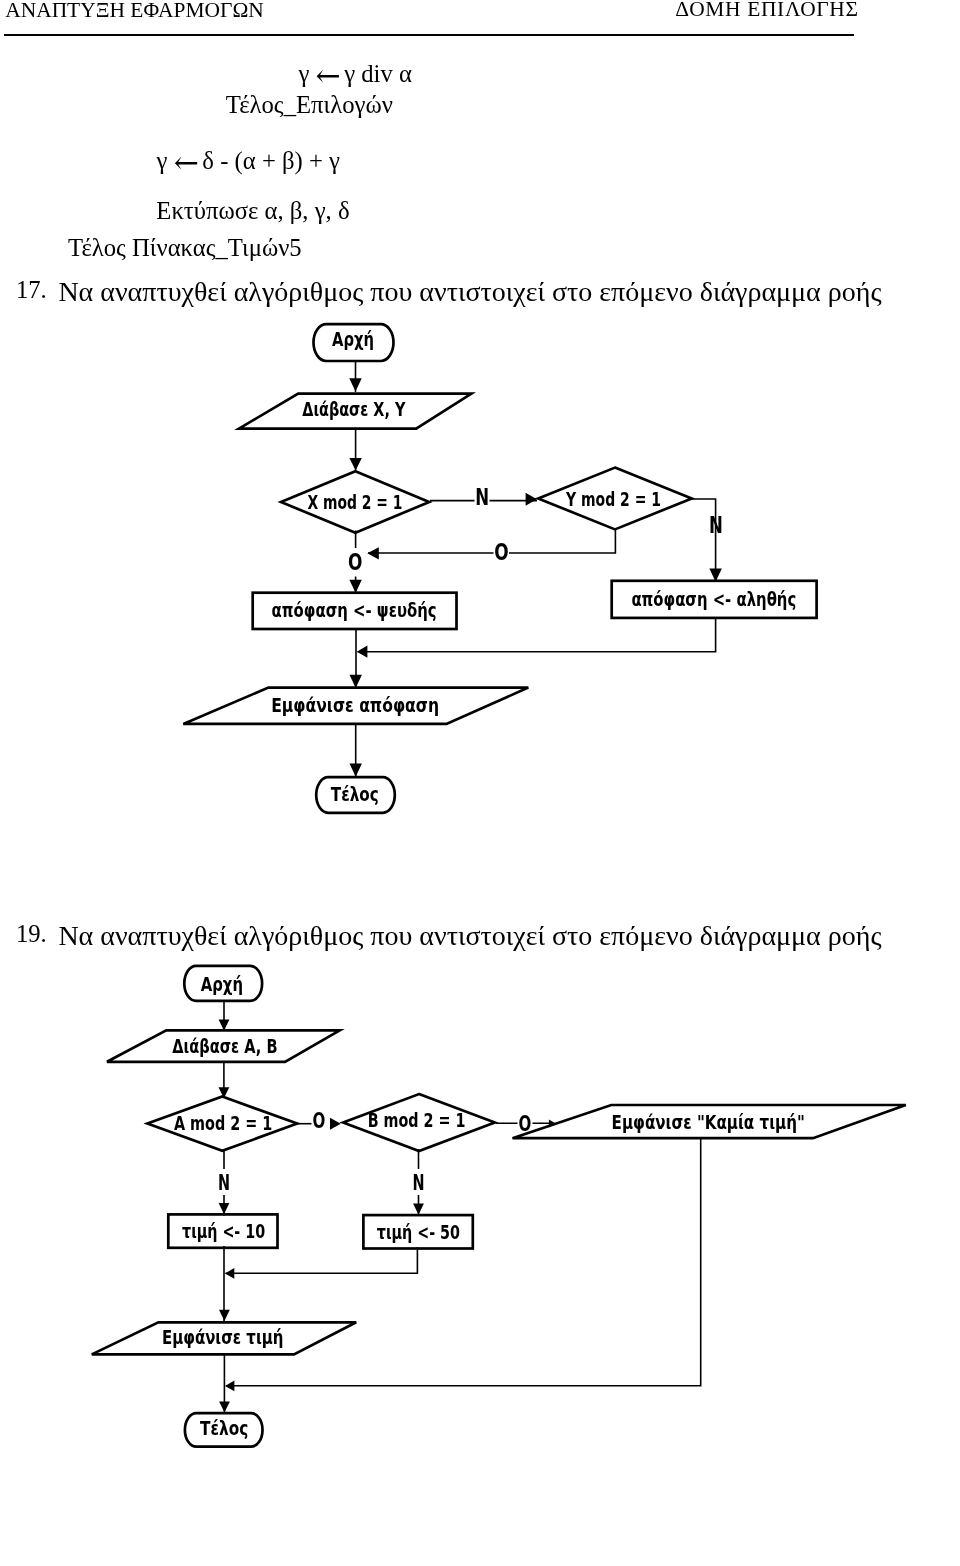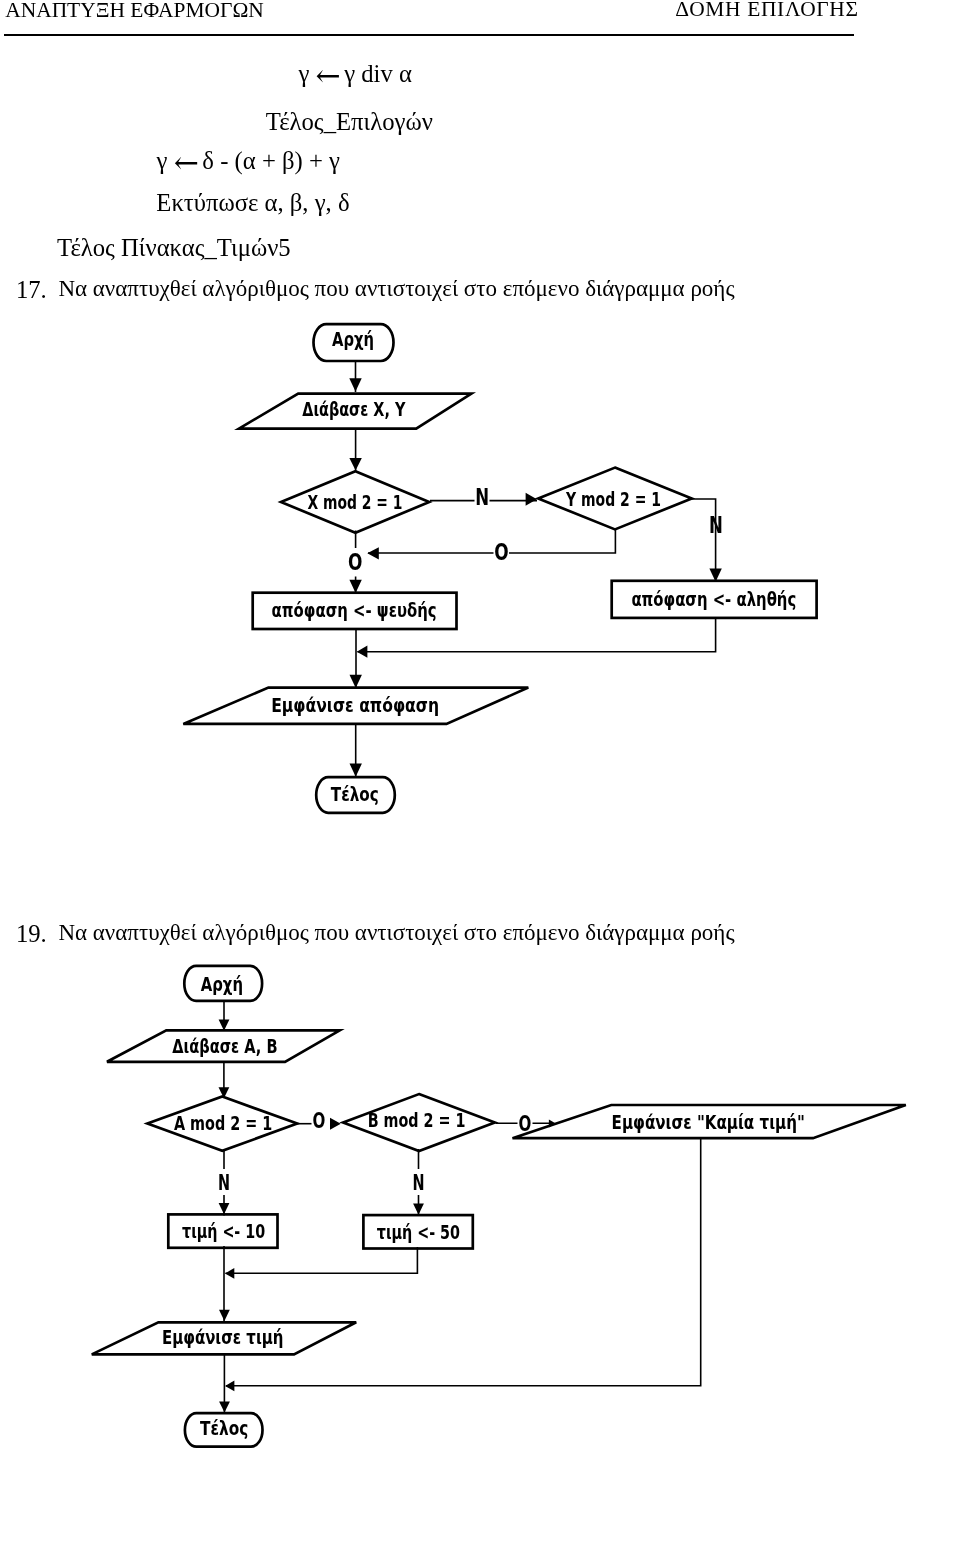--- a/index.html
+++ b/index.html
@@ -6,38 +6,38 @@
   html,body{margin:0;padding:0;}
   body{width:960px;height:1566px;background:#fff;font-family:"Liberation Serif",serif;color:#000;position:relative;overflow:hidden;}
   .pg{position:absolute;left:0;top:0;width:960px;height:1130px;}
   .abs{position:absolute;white-space:nowrap;}
   #hdr-left{transform:translateZ(0);left:5.2px;top:-2.5px;font-size:21.45px;}
   #hdr-right{transform:translateZ(0);left:675.2px;top:-3px;font-size:21.45px;letter-spacing:0.65px;}
   #hdr-rule{position:absolute;left:4px;top:33.8px;width:849.5px;height:2.7px;background:#000;}
   .body-line{font-size:24.7px;line-height:1;transform:translateZ(0);}
   .arw{font-family:"DejaVu Serif",serif;font-size:30px;line-height:0;display:inline-block;vertical-align:baseline;width:22.5px;text-align:center;position:relative;top:3.6px;}
   .ex-num{position:absolute;font-size:24.7px;transform:translateZ(0);margin-left:12px;}
-  .ex-txt{position:absolute;font-size:23px;white-space:nowrap;transform:translateZ(0);}
+  .ex-txt{position:absolute;font-size:28px;white-space:nowrap;transform:translateZ(0);}
   svg{display:block;transform:translateZ(0);}
   .fct text, .fcl text{font-family:"DejaVu Sans Condensed","DejaVu Sans",sans-serif;font-weight:bold;fill:#000;}
   .fc{position:absolute;}
 </style>
 </head>
 <body>
 
 <div class="pg">
   <div class="abs" id="hdr-left">ΑΝΑΠΤΥΞΗ ΕΦΑΡΜΟΓΩΝ</div>
   <div class="abs" id="hdr-right">ΔΟΜΗ ΕΠΙΛΟΓΗΣ</div>
   <div id="hdr-rule"></div>
 
   <div class="abs body-line" style="left:298.4px;top:62px;"><span>γ </span><span class="arw">←</span><span> γ div α</span></div>
-  <div class="abs body-line" style="left:225.8px;top:110px;margin-left:40px;">Τέλος_Επιλογών</div>
+  <div class="abs body-line" style="left:225.8px;top:93px;">Τέλος_Επιλογών</div>
   <div class="abs body-line" style="left:156.6px;top:149.3px;"><span>γ </span><span class="arw">←</span><span> δ - (α + β) + γ</span></div>
-  <div class="abs body-line" style="left:156.3px;top:191px;">Εκτύπωσε α, β, γ, δ</div>
-  <div class="abs body-line" style="left:57px;top:235.6px;">Τέλος Πίνακας_Τιμών5</div>
+  <div class="abs body-line" style="left:156.3px;top:199px;">Εκτύπωσε α, β, γ, δ</div>
+  <div class="abs body-line" style="left:68px;top:235.6px;">Τέλος Πίνακας_Τιμών5</div>
 
   <div class="ex-num" style="left:3.9px;top:276px;">17.</div>
   <div class="ex-txt" style="left:58.4px;top:276px;">Να αναπτυχθεί αλγόριθμος που αντιστοιχεί στο επόμενο διάγραμμα ροής</div>
 
   <div class="ex-num" style="left:3.9px;top:920.2px;">19.</div>
   <div class="ex-txt" style="left:58.4px;top:920.2px;">Να αναπτυχθεί αλγόριθμος που αντιστοιχεί στο επόμενο διάγραμμα ροής</div>
 
   <svg class="fc" id="fc1" width="960" height="1566" viewBox="0 0 960 1566" style="left:0;top:0;">
     <g fill="none" stroke="#000" stroke-width="2.7" stroke-linejoin="miter">
       <rect x="313.5" y="324.2" width="80" height="36.8" rx="12.8" ry="18.4"></rect>

